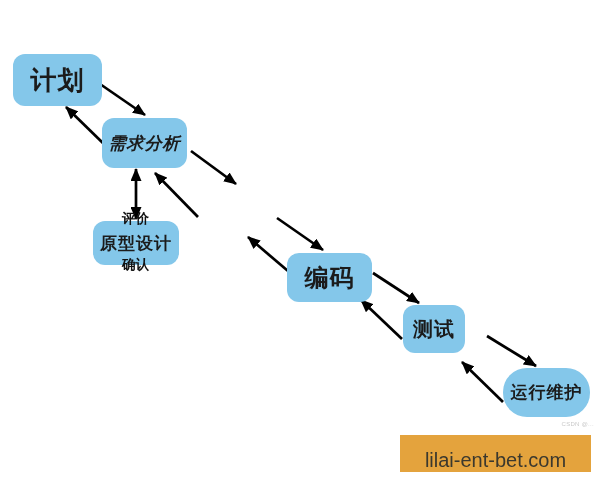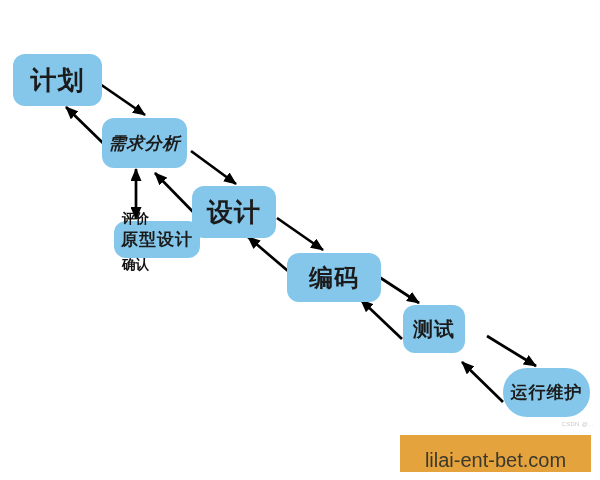--- a/index.html
+++ b/index.html
@@ -23,23 +23,23 @@
     display: flex;
     align-items: center;
     justify-content: center;
     font-weight: bold;
     color: #1b1b1b;
     letter-spacing: 1px;
     box-sizing: border-box;
   }
   .node-plan        { left: 13px;  top: 54px;  width: 89px; height: 52px; font-size: 26px; }
   .node-requirements{ left: 102px; top: 118px; width: 85px; height: 50px; font-size: 17px; font-style: italic; }
-  .node-prototype   { left: 93px;  top: 221px; width: 86px; height: 37px; font-size: 17px; margin-left: 21px; }
+  .node-prototype   { left: 93px;  top: 221px; width: 86px; height: 44px; font-size: 17px; }
   .node-design      { left: 192px; top: 186px; width: 84px; height: 52px; font-size: 26px; }
-  .node-coding      { left: 287px; top: 253px; width: 94px; height: 49px; font-size: 24px; }
+  .node-coding      { left: 287px; top: 253px; width: 85px; height: 49px; font-size: 24px; }
   .node-testing     { left: 403px; top: 305px; width: 62px; height: 48px; font-size: 20px; }
   .node-maintenance { left: 503px; top: 368px; width: 87px; height: 49px; font-size: 17px; border-radius: 24px; }
   .edge-annotation {
     position: absolute;
     left: 101px; top: 181px;
     font-size: 13.5px;
     font-weight: bold;
     line-height: 1.12;
     color: #111111;
     text-align: left;
@@ -100,23 +100,20 @@
   </div>
 
   <div class="node node-requirements">
     <span>需求分析</span>
   </div>
 
   <div class="node node-prototype">
     <span>原型设计</span>
   </div>
 
-  <div class="node node-design">
-    <span>设计</span>
-  </div>
 
   <div class="node node-coding">
     <span>编码</span>
   </div>
 
   <div class="node node-testing">
     <span>测试</span>
   </div>
 
   <div class="node node-maintenance">

